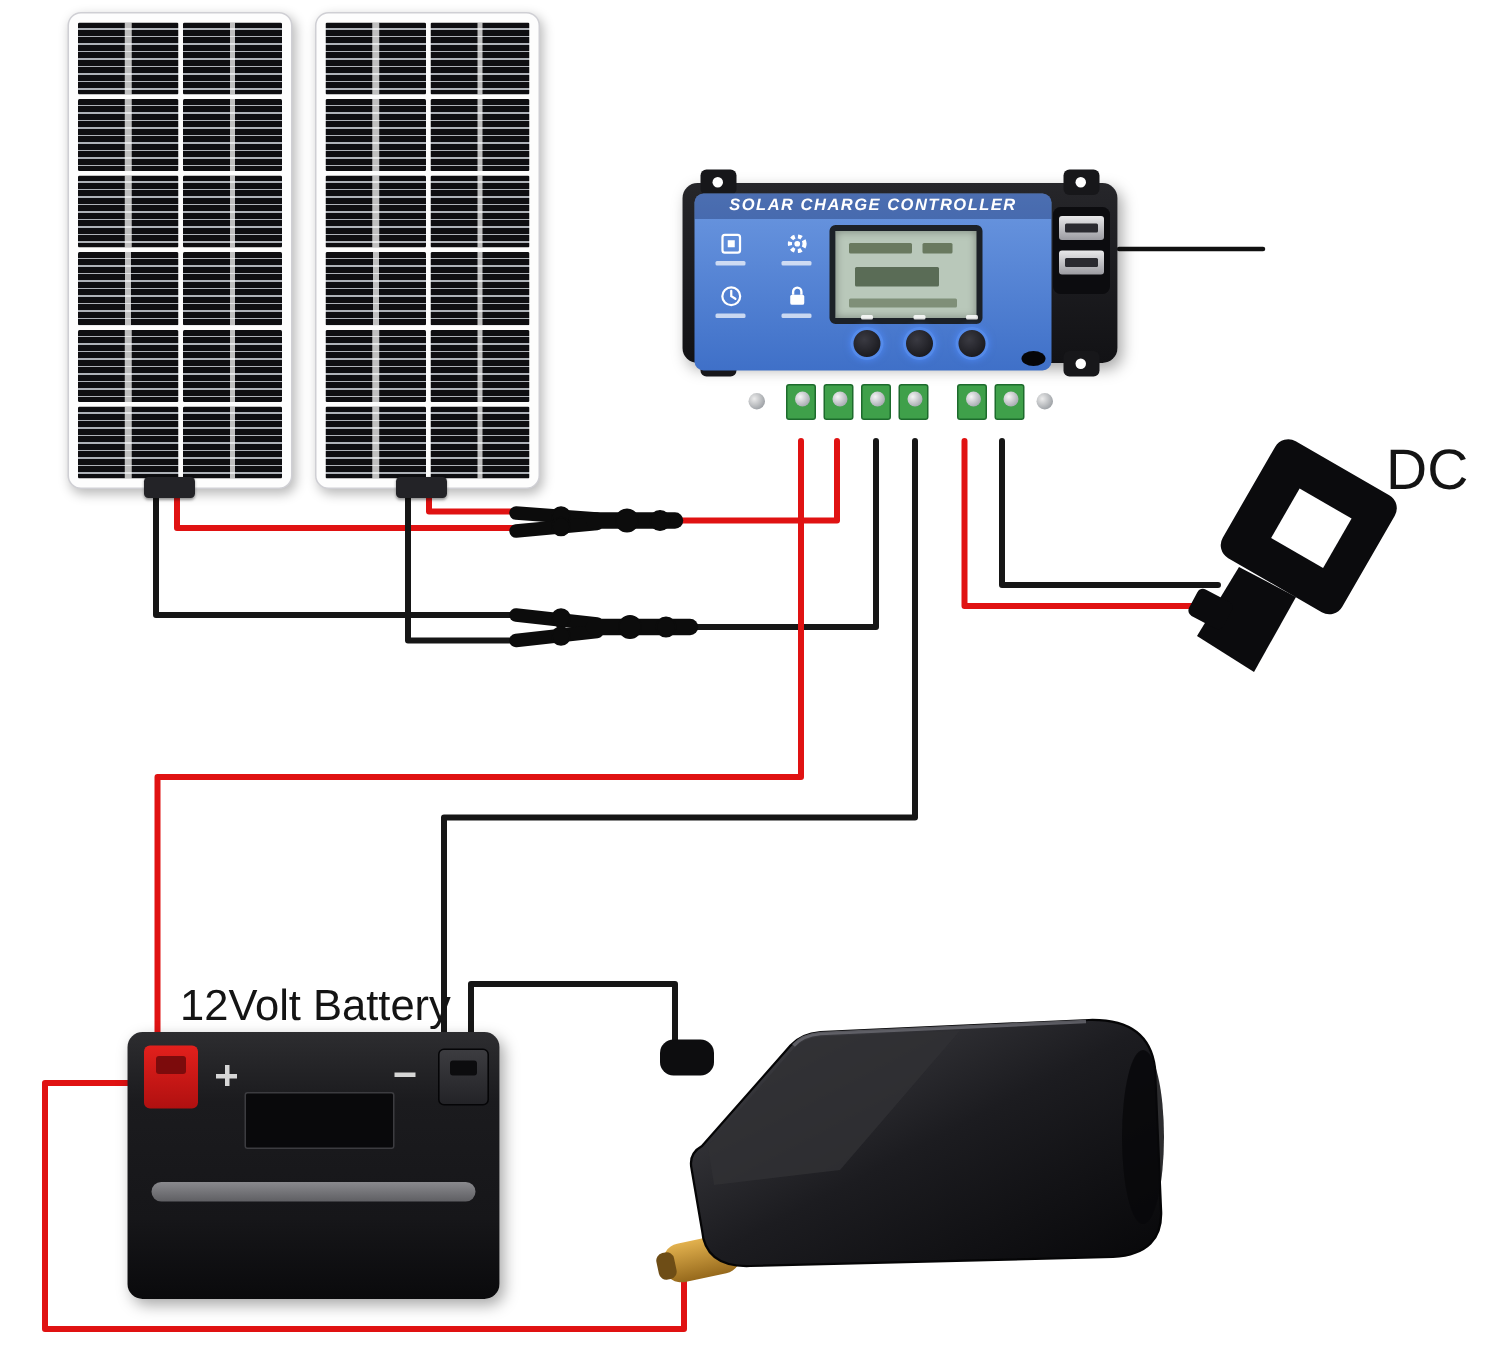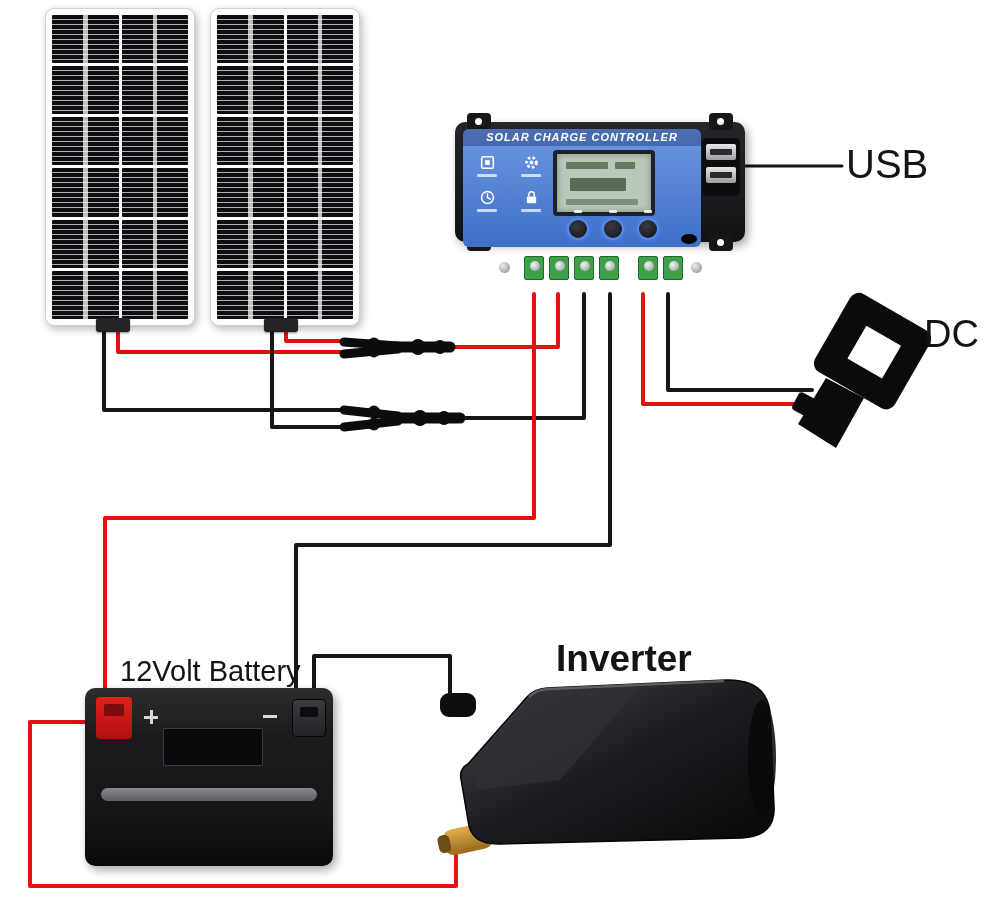--- a/index.html
+++ b/index.html
@@ -16,21 +16,21 @@
       linear-gradient(90deg,rgba(250,250,250,0) 0 47%,rgba(250,250,250,.75) 47% 53%,rgba(250,250,250,0) 53% 100%),
       repeating-linear-gradient(180deg,#0e0e11 0px,#0e0e11 4px,#aeb2b8 4px,#aeb2b8 5px)}
   .junction-box{position:absolute;top:318px;width:34px;height:14px;background:#232327;border-radius:3px;z-index:2;box-shadow:0 1px 2px rgba(0,0,0,.4)}
   .junction-box.j1{left:96px}
   .junction-box.j2{left:264px}
 
   
   .label{position:absolute;color:#141414;z-index:3;white-space:nowrap}
   .l-controller{left:543px;top:76px;font-size:30px;font-weight:500}
   .l-usb{left:846px;top:142px;font-size:40px;font-weight:500}
-  .l-dc{left:924px;top:313px;font-size:38px;font-weight:500}
+  .l-dc{left:924px;top:293px;font-size:38px;font-weight:500}
   .l-inverter{left:556px;top:638px;font-size:37px;font-weight:600}
   .l-battery{left:120px;top:655px;font-size:29px;font-weight:500}
 
   
   .controller{position:absolute;left:455px;top:122px;width:290px;height:120px;background:linear-gradient(180deg,#26262a,#121215);border-radius:10px;z-index:2;box-shadow:3px 4px 10px rgba(0,0,0,.35)}
   .ear{position:absolute;width:24px;height:17px;background:#17171a;border-radius:4px;z-index:-1}
   .ear::after{content:"";position:absolute;left:8px;top:5px;width:7px;height:7px;border-radius:50%;background:#fff}
   .ear.tl{left:12px;top:-9px}.ear.tr{right:12px;top:-9px}
   .ear.bl{left:12px;bottom:-9px}.ear.br{right:12px;bottom:-9px}
   .faceplate{position:absolute;left:8px;top:7px;width:238px;height:118px;background:linear-gradient(180deg,#6b97e0,#3f70c8);border-radius:6px;overflow:hidden}
@@ -174,23 +174,21 @@
         <div class="cell"></div>
         <div class="cell"></div>
         <div class="cell"></div>
         <div class="cell"></div>
         <div class="cell"></div>
       </div>
   </div>
   <div class="junction-box j1"></div>
   <div class="junction-box j2"></div>
 
-  <div class="label l-usb">USB</div>
   <div class="label l-dc">DC</div>
-  <div class="label l-inverter">Inverter</div>
   <div class="label l-battery">12Volt Battery</div>
 
   <div class="controller">
     <div class="ear tl"></div>
     <div class="ear tr"></div>
     <div class="ear bl"></div>
     <div class="ear br"></div>
 
     <div class="faceplate">
       <div class="ctrl-header">SOLAR CHARGE CONTROLLER</div>

